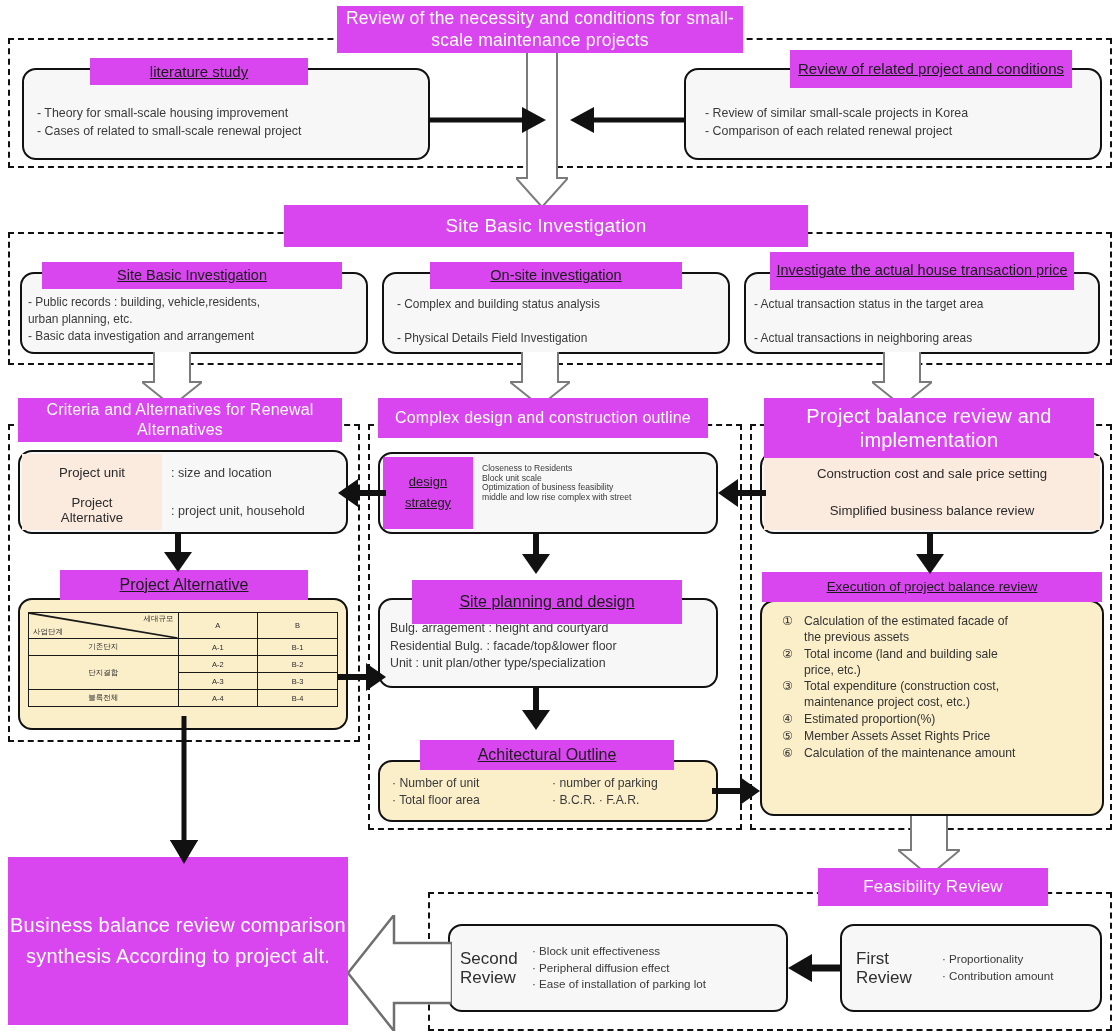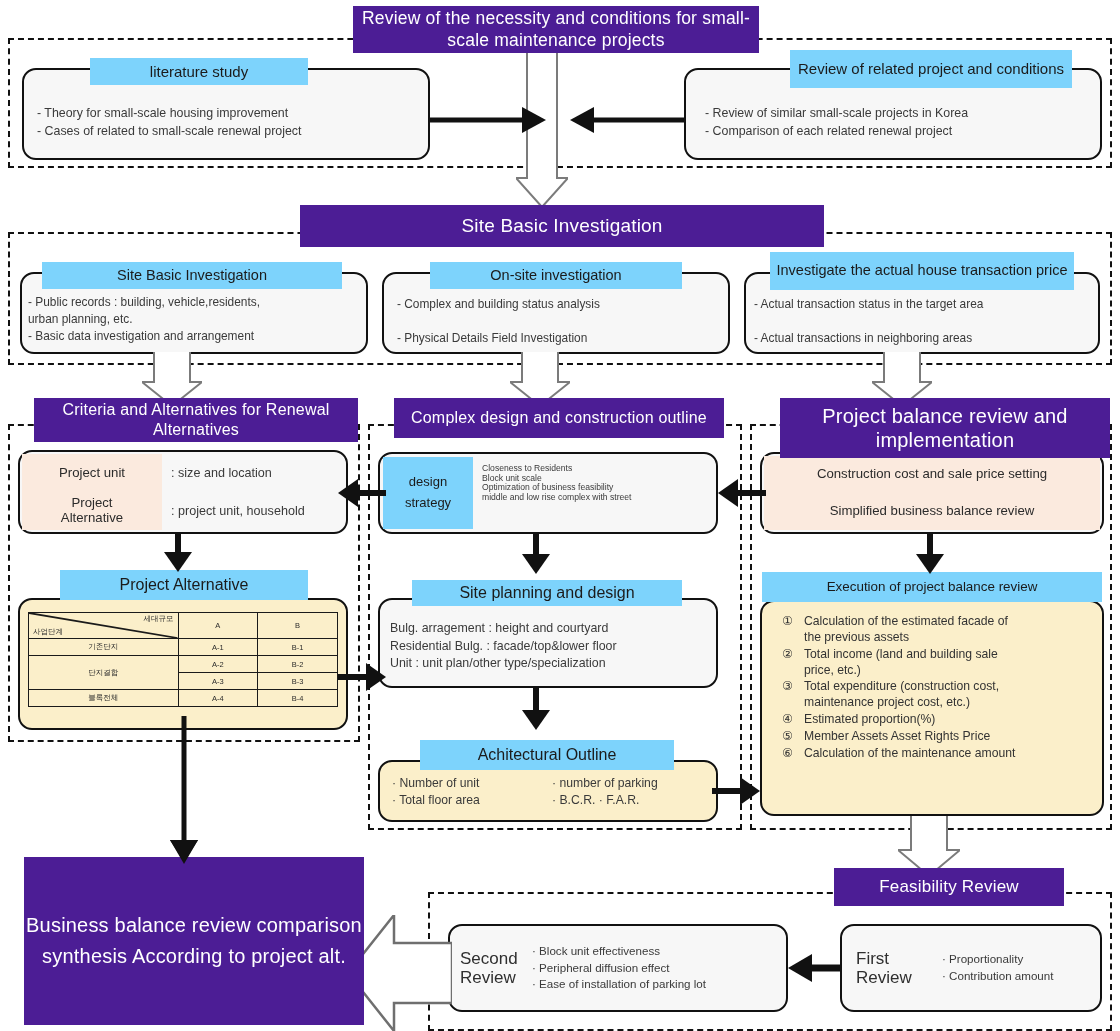--- a/index.html
+++ b/index.html
@@ -17,49 +17,49 @@
   }
 
   
   .dashbox {
     position: absolute;
     border: 2.2px dashed #111;
     background: transparent;
   }
   .hdr {
     position: absolute;
-    background: #4c1d95;
+    background: #d946ef;
     color: #ffffff;
     display: flex;
     align-items: center;
     justify-content: center;
     text-align: center;
     line-height: 1.22;
     letter-spacing: .2px;
     z-index: 6;
-    margin-left: 16px;
   }
   .rbox {
     position: absolute;
     border: 2.2px solid #111;
     border-radius: 14px;
     background: #f7f7f7;
     z-index: 2;
   }
   .rbox.yellow { background: #fbefca; }
   .caption {
     position: absolute;
-    background: #7dd3fc;
+    background: #d946ef;
     color: #1b1b1b;
     display: flex;
     align-items: center;
     justify-content: center;
     text-align: center;
     line-height: 1.18;
     z-index: 5;
+    text-decoration: underline;
   }
   .body {
     position: absolute;
     color: #3a3a3a;
     line-height: 1.42;
     z-index: 4;
     white-space: pre-line;
   }
   .tiny { line-height: 1.12; }
 
@@ -273,21 +273,21 @@
     <path d="M48,15 L18,15" stroke="#111" stroke-width="6" fill="none"></path>
     <path d="M20,1 L20,29 L0,15 Z" fill="#111"></path>
   </svg>
 
   <svg class="arrow" style="left:518px; top:532px;" width="36" height="42">
     <path d="M18,0 L18,24" stroke="#111" stroke-width="6" fill="none"></path>
     <path d="M4,22 L32,22 L18,42 Z" fill="#111"></path>
   </svg>
 
   <div class="rbox" style="left:378px; top:598px; width:340px; height:90px;"></div>
-  <div class="caption" style="left:412px; top:580px; width:270px; height:26px; font-size:16px;">Site planning and design</div>
+  <div class="caption" style="left:412px; top:580px; width:270px; height:44px; font-size:16px;">Site planning and design</div>
   <div class="body" style="left:390px; top:620px; width:320px; font-size:12.4px;">Bulg. arragement   :  height and courtyard
 Residential  Bulg. : facade/top&amp;lower  floor
 Unit : unit plan/other type/specialization</div>
 
   <svg class="arrow" style="left:338px; top:662px;" width="48" height="30">
     <path d="M0,15 L30,15" stroke="#111" stroke-width="6" fill="none"></path>
     <path d="M28,1 L28,29 L48,15 Z" fill="#111"></path>
   </svg>
 
   <svg class="arrow" style="left:518px; top:686px;" width="36" height="44">

